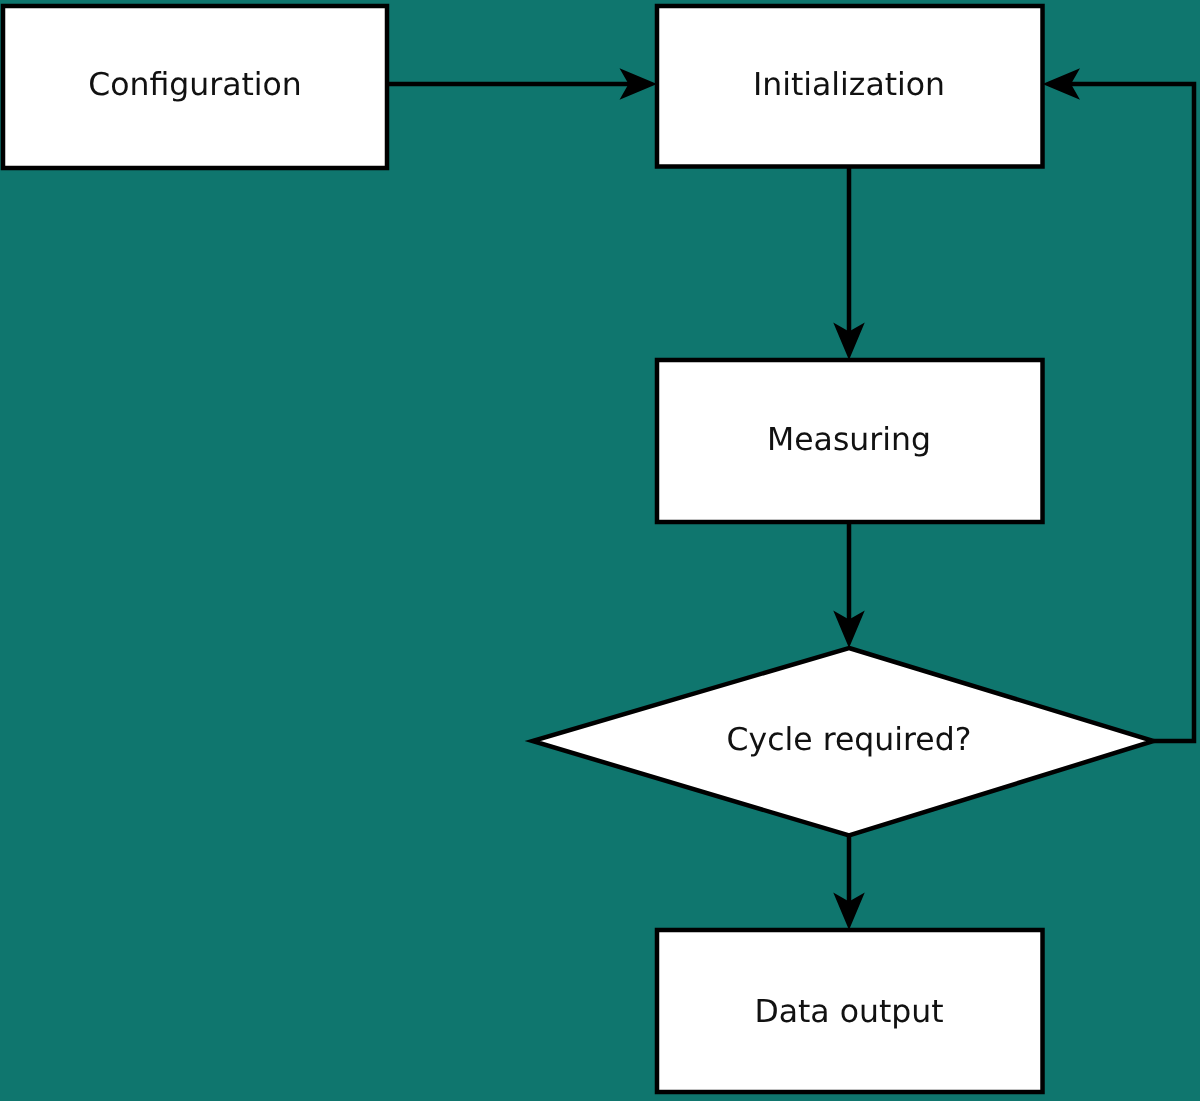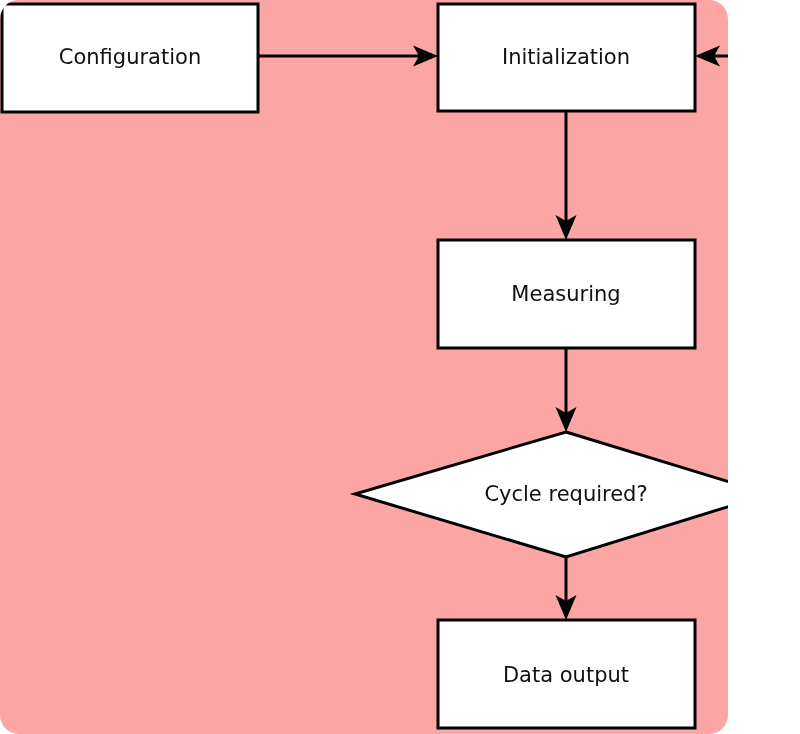--- a/index.html
+++ b/index.html
@@ -6,25 +6,24 @@
   html, body {
     margin: 0;
     padding: 0;
     background: #ffffff;
   }
   body {
     font-family: "DejaVu Sans", sans-serif;
   }
   #diagram-root {
     position: relative;
-    width: 728px;
+    width: 800px;
     height: 734px;
-    background: #fca5a5;
+    background: #0f766e;
     overflow: hidden;
-    border-radius: 19px;
   }
   #flow-svg {
     position: absolute;
     left: 0;
     top: 0;
     width: 800px;
     height: 734px;
     display: block;
   }
   .node-shape {

